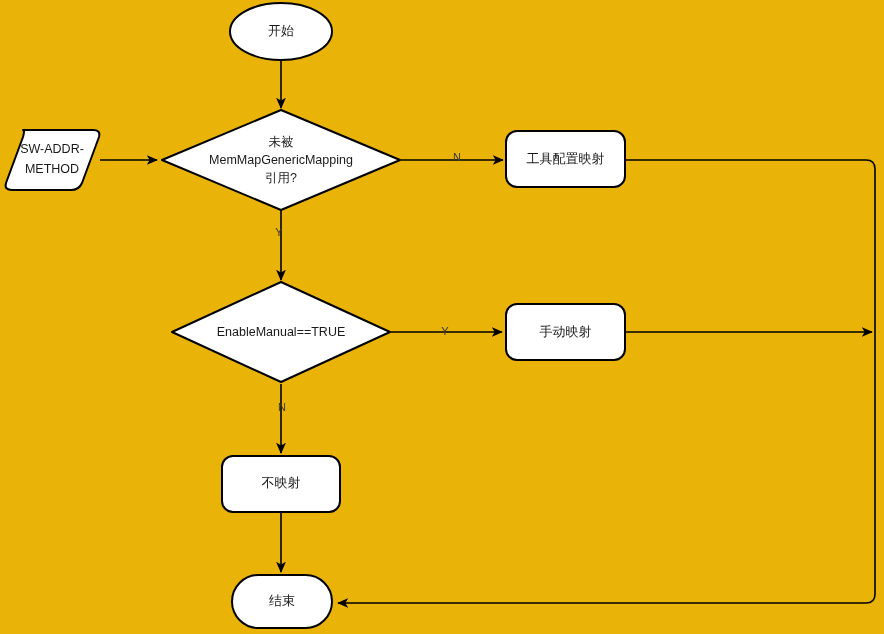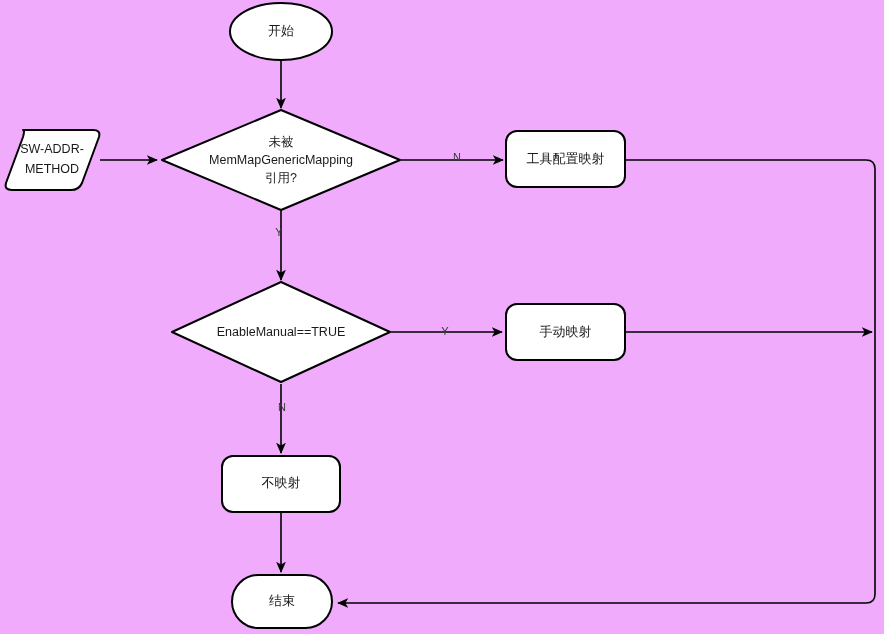--- a/index.html
+++ b/index.html
@@ -7,21 +7,21 @@
     padding: 0;
     background: #ffffff;
   }
   body {
     font-family: "Liberation Sans", "DejaVu Sans", sans-serif;
   }
   #canvas {
     position: relative;
     width: 884px;
     height: 634px;
-    background: #f0abfc;
+    background: #eab308;
     overflow: hidden;
     text-align: center;
   }
   #flow-svg {
     position: absolute;
     top: 0;
     left: 0;
     width: 884px;
     height: 634px;
   }

